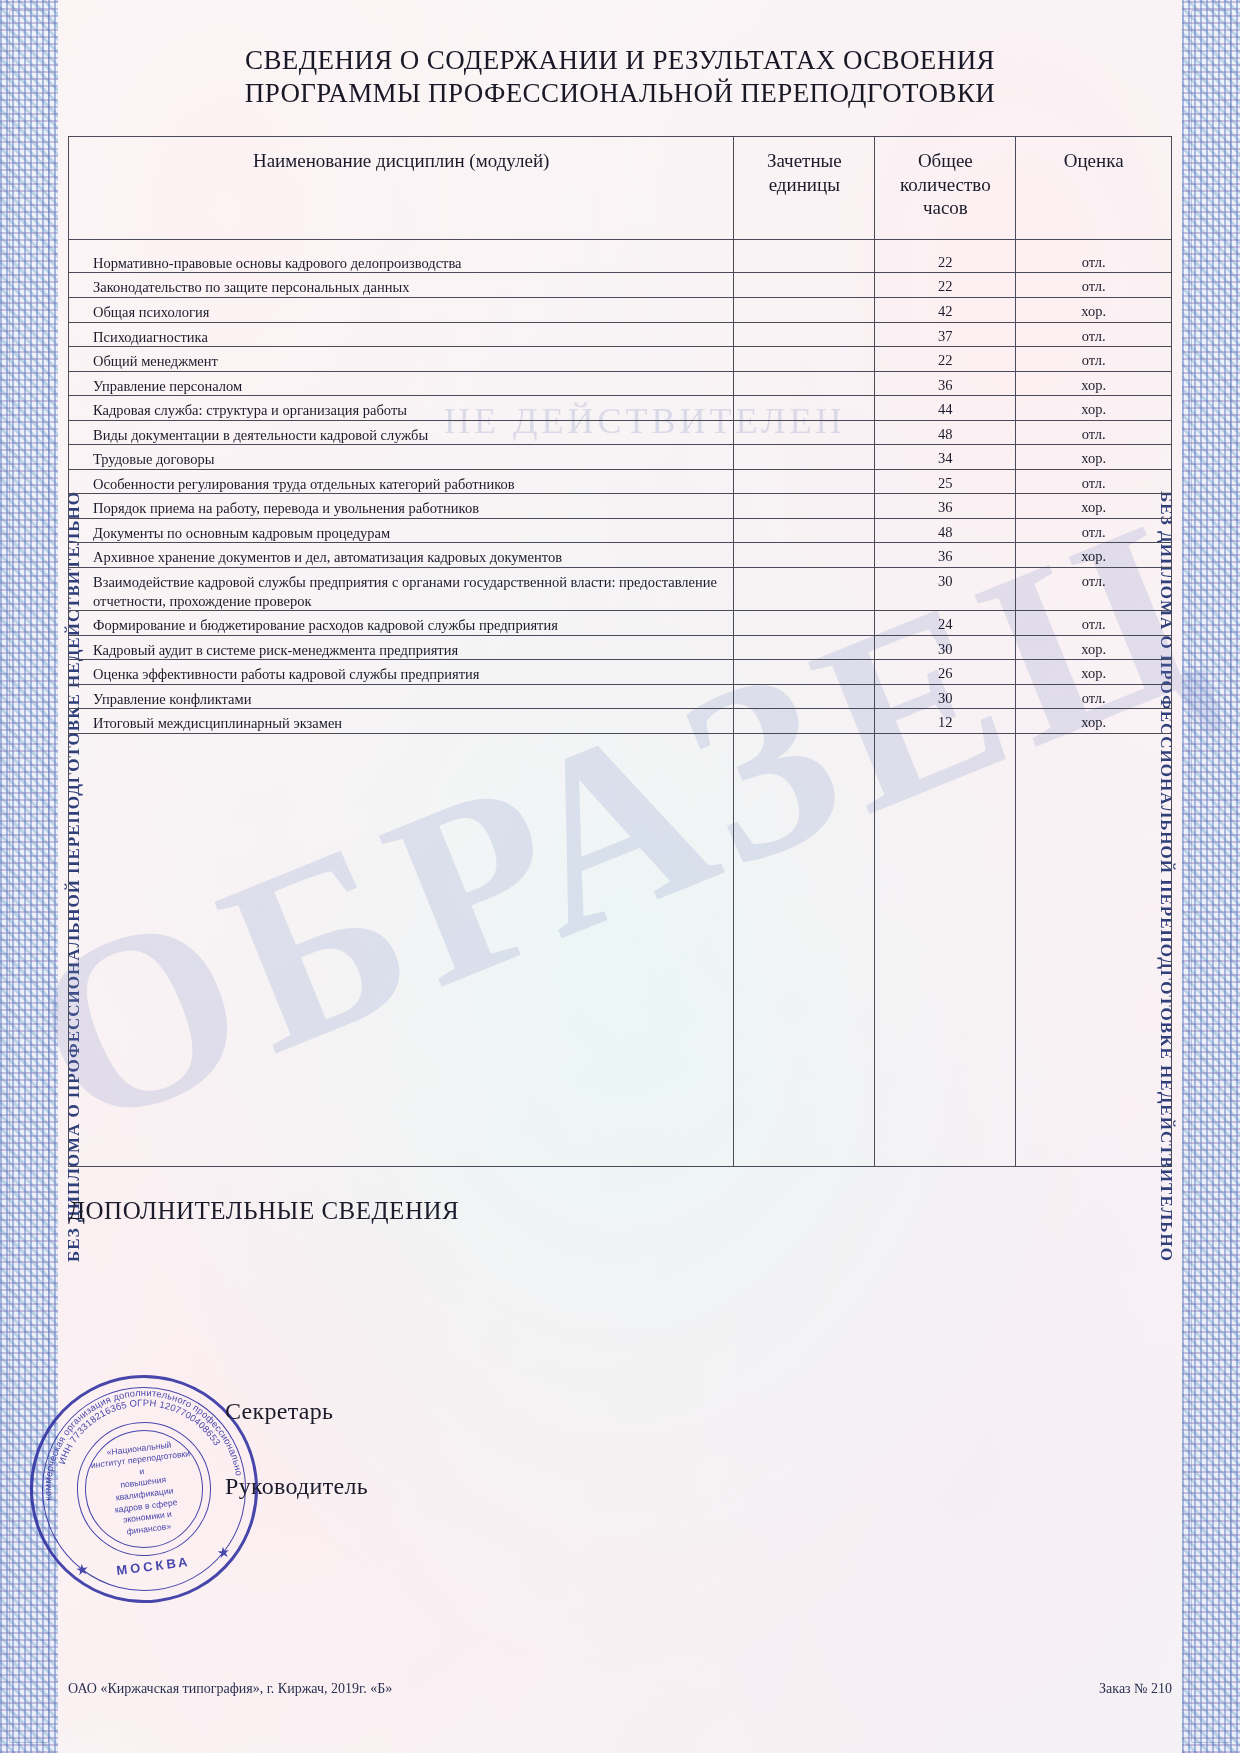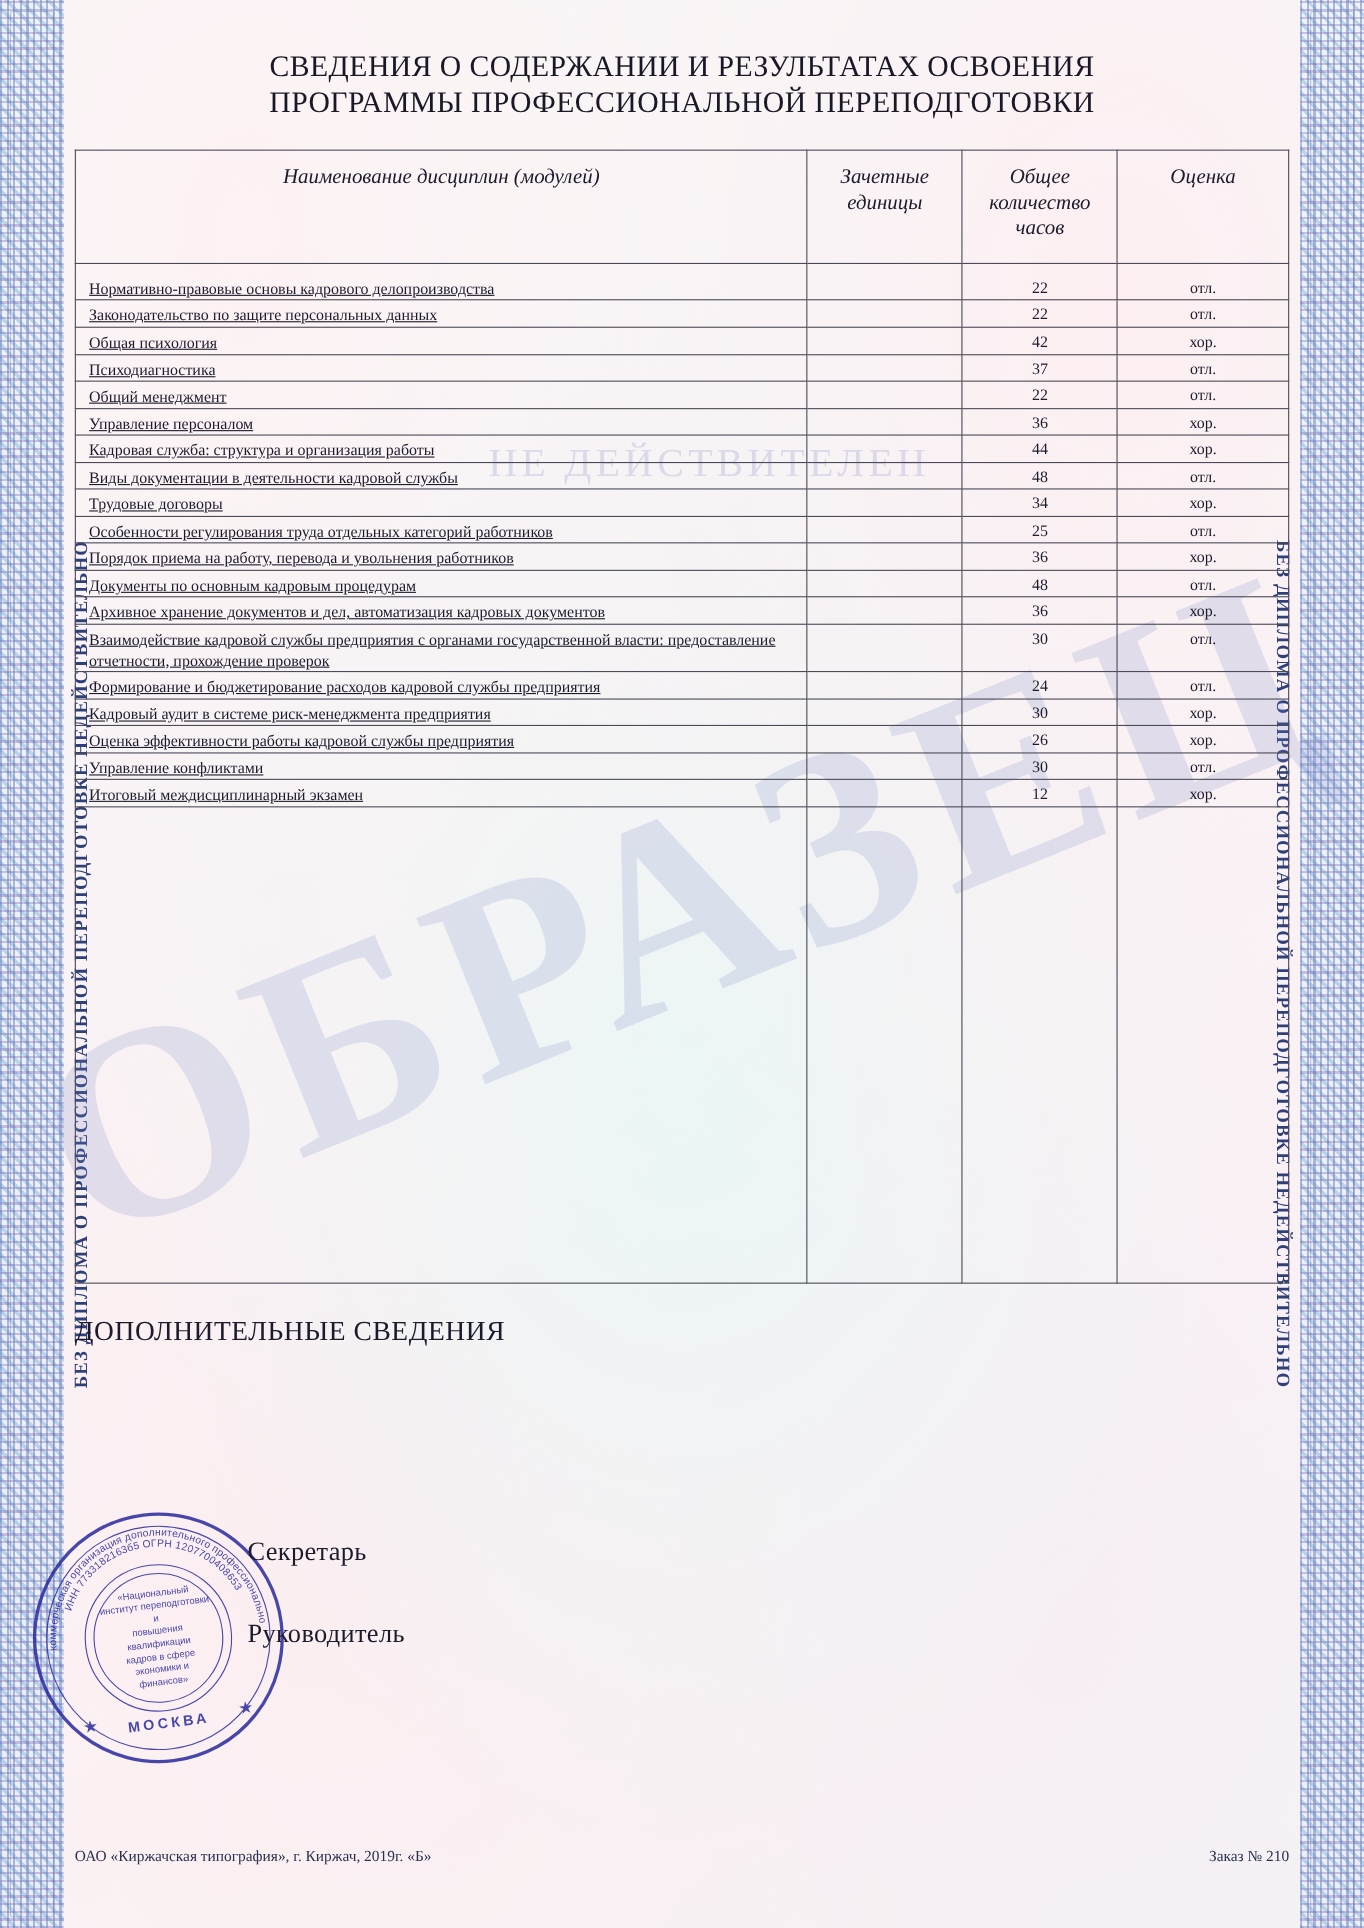--- a/index.html
+++ b/index.html
@@ -129,36 +129,34 @@
     border: 1px solid #4a4a58;
     vertical-align: top;
   }
   table.grades thead th {
     font-weight: normal;
     font-size: 19px;
     text-align: center;
     padding: 12px 6px 14px;
     line-height: 1.25;
     height: 76px;
-    font-style: italic;
   }
   th.c-name { width: 624px; }
   th.c-units { width: 122px; }
   th.c-hours { width: 122px; }
   th.c-mark  { width: 136px; }
 
   td.name {
     font-size: 14.5px;
     line-height: 1.28;
-    padding: 0 8px 0 12px;
+    padding: 0 8px 0 24px;
     border-left: 1px solid #4a4a58;
     border-right: 1px solid #4a4a58;
     border-top: 0;
     border-bottom: 0;
-    text-decoration: underline;
   }
   td.units, td.hours, td.mark {
     font-size: 14.5px;
     text-align: center;
     border-top: 0;
     border-bottom: 0;
     padding: 0;
     margin-top: 12px;
   }
   tbody tr.row td { padding-top: 5px; }

